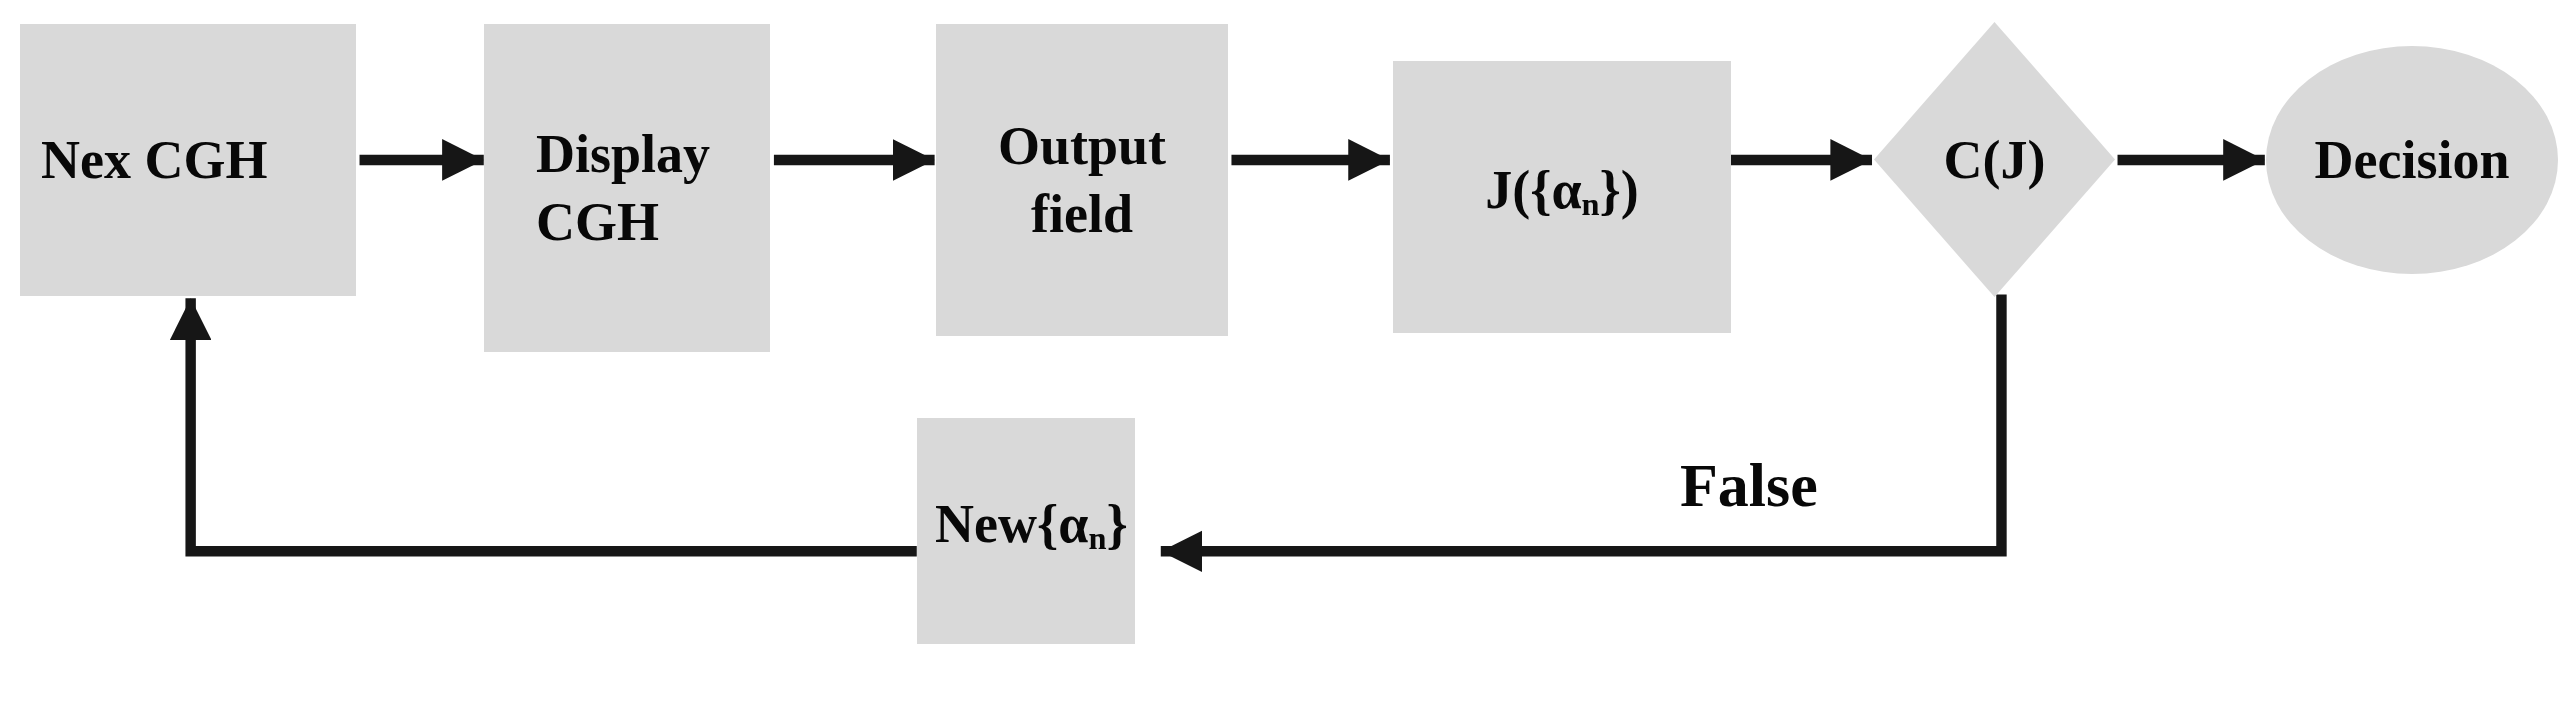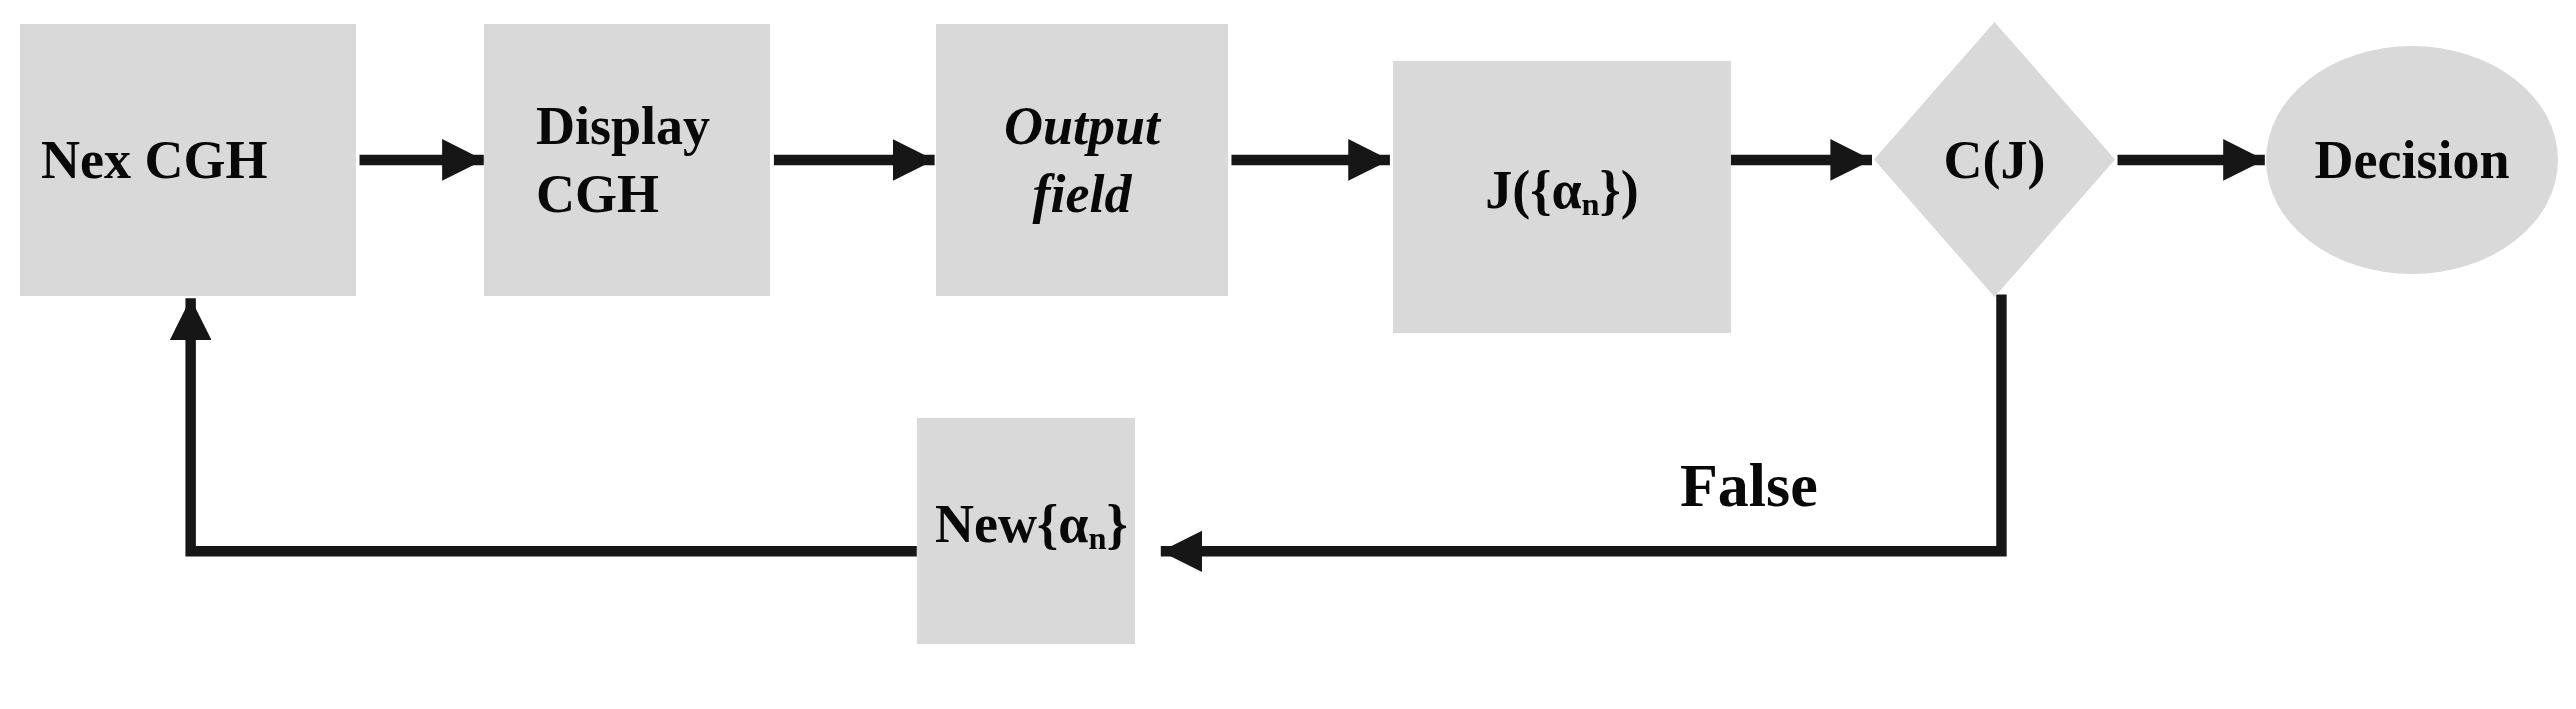--- a/index.html
+++ b/index.html
@@ -23,22 +23,22 @@
     background:var(--node-fill,#d9d9d9);
     display:flex;flex-direction:column;justify-content:center;align-items:center;
     box-sizing:border-box;
     color:var(--text-color,#080808);
     font-weight:700;font-size:54px;line-height:68px;
   }
   .node.left{align-items:flex-start;}
   .lbl{white-space:nowrap;}
   .sub{font-size:0.6em;vertical-align:-0.22em;}
   #node-next-cgh{left:20px;top:24px;width:336px;height:272px;padding-left:21px;}
-  #node-display-cgh{left:484px;top:24px;width:286px;height:272px;padding-left:52px;}
-  #node-output-field{left:936px;top:24px;width:292px;height:272px;text-align:center;font-style:italic;}
+  #node-display-cgh{left:484px;top:24px;width:286px;height:328px;padding-left:52px;}
+  #node-output-field{left:936px;top:24px;width:292px;height:312px;text-align:center;}
   #node-cost-function{left:1393px;top:24px;width:338px;height:272px;margin-top:37px;}
   #node-condition{
     left:1874px;top:22px;width:241px;height:275px;
     clip-path:polygon(50% 0,100% 50%,50% 100%,0 50%);
   }
   #node-decision{left:2266px;top:46px;width:292px;height:228px;border-radius:50%;text-align:right;}
   #node-new-alpha{left:917px;top:418px;width:218px;height:226px;padding-left:18px;}
   .edge-label{
     position:absolute;left:1680px;top:458px;
     font-weight:700;font-size:62px;line-height:54px;

